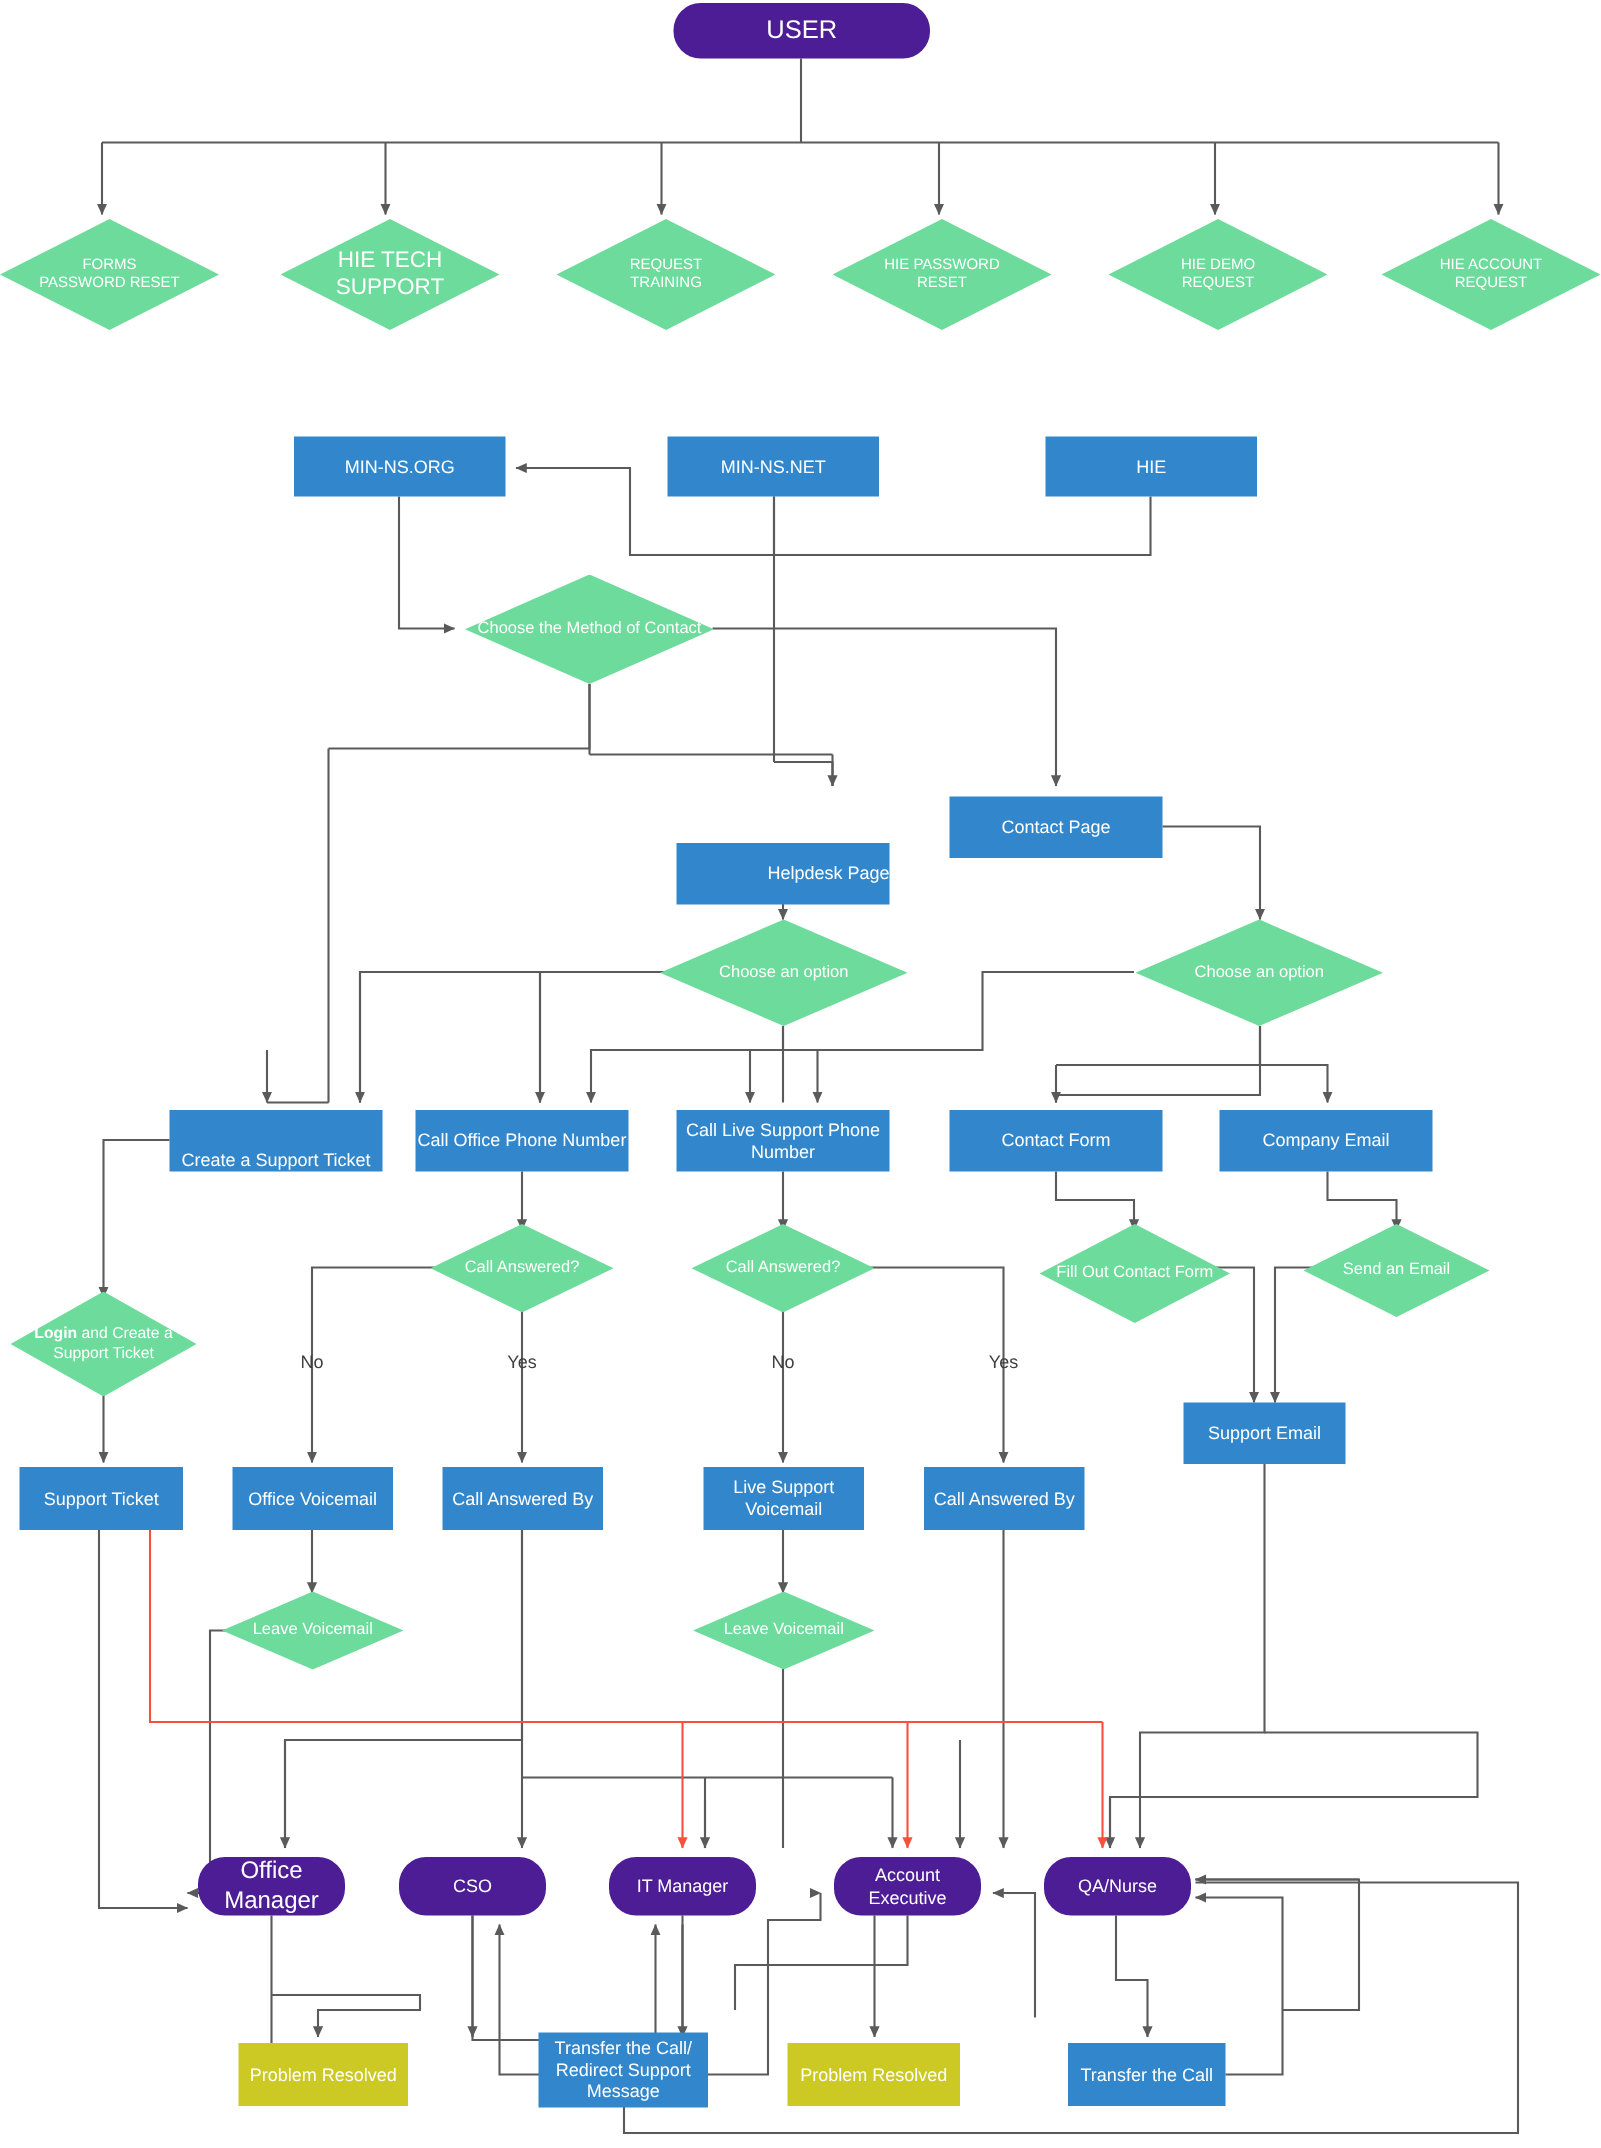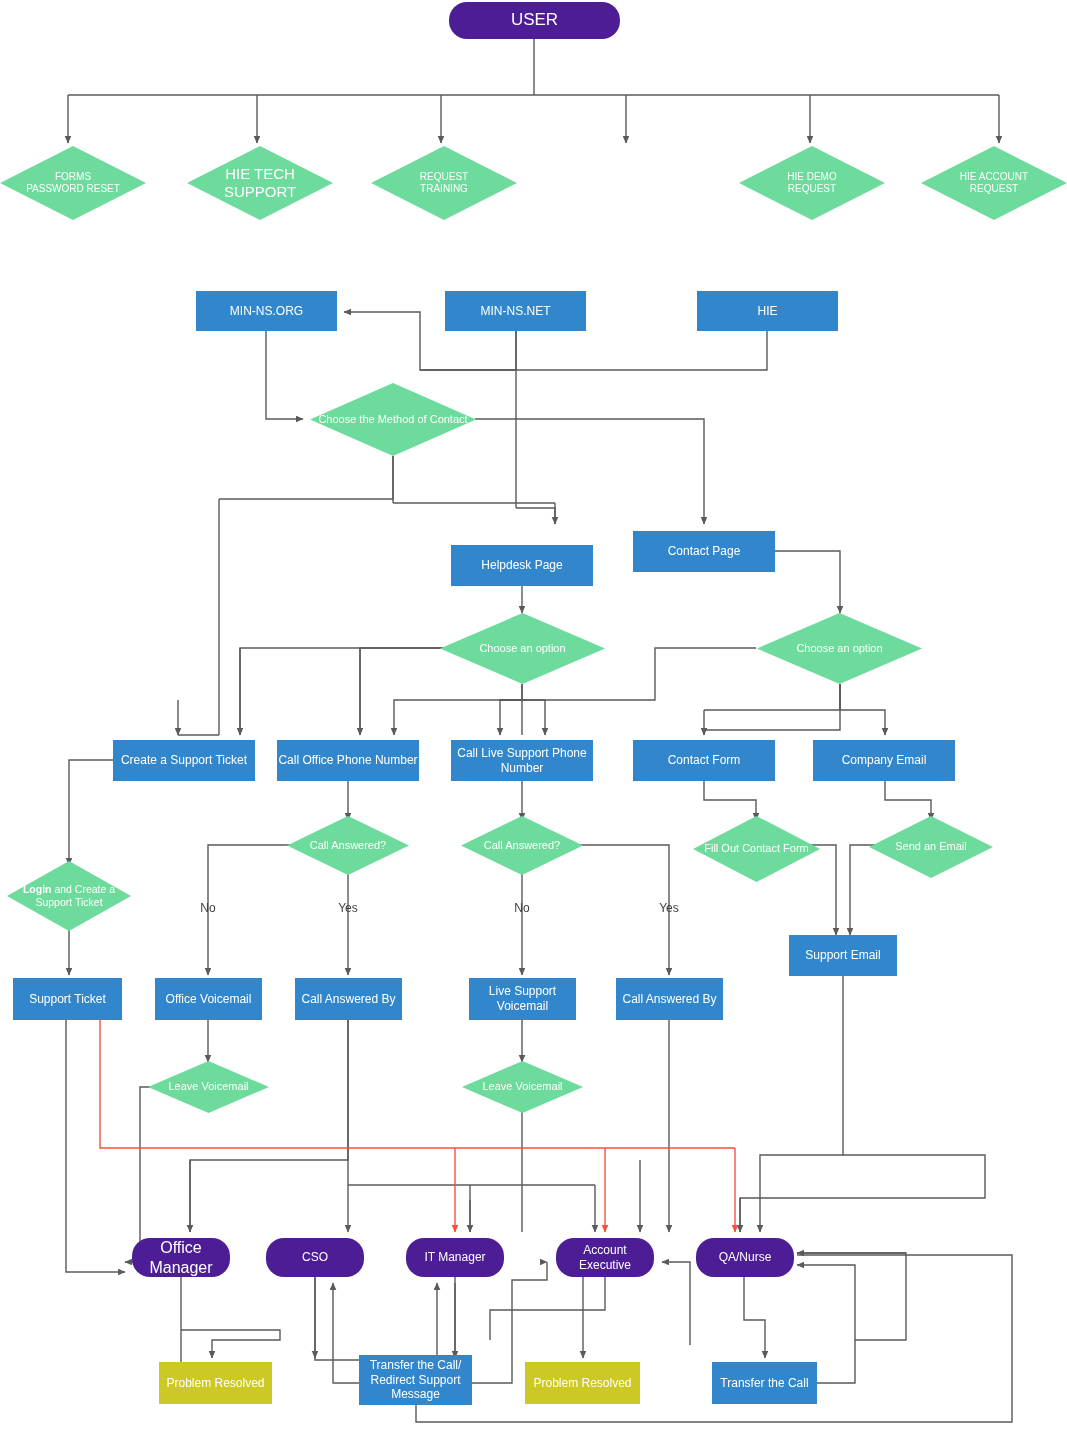--- a/index.html
+++ b/index.html
@@ -181,20 +181,24 @@
     <div class="dia-label" style="font-size:10px;">FORMS<br>PASSWORD RESET</div>
   </div>
   <div class="dia-wrap" style="left:187px;top:146px;width:146px;height:74px;">
     <div class="dia-shape"></div>
     <div class="dia-label" style="font-size:15px;">HIE TECH<br>SUPPORT</div>
   </div>
   <div class="dia-wrap" style="left:371px;top:146px;width:146px;height:74px;">
     <div class="dia-shape"></div>
     <div class="dia-label" style="font-size:10px;">REQUEST<br>TRAINING</div>
   </div>
+  <div class="dia-wrap" style="left:555px;top:146px;width:146px;height:74px;">
+    <div class="dia-shape"></div>
+    <div class="dia-label" style="font-size:10px;">HIE PASSWORD<br>RESET</div>
+  </div>
   <div class="dia-wrap" style="left:739px;top:146px;width:146px;height:74px;">
     <div class="dia-shape"></div>
     <div class="dia-label" style="font-size:10px;">HIE DEMO<br>REQUEST</div>
   </div>
   <div class="dia-wrap" style="left:921px;top:146px;width:146px;height:74px;">
     <div class="dia-shape"></div>
     <div class="dia-label" style="font-size:10px;">HIE ACCOUNT<br>REQUEST</div>
   </div>
 
   <div class="node rect" style="left:196px;top:291px;width:141px;height:40px;font-size:12px;">
@@ -205,37 +209,37 @@
   </div>
   <div class="node rect" style="left:697px;top:291px;width:141px;height:40px;font-size:12px;">
     <span>HIE</span>
   </div>
 
   <div class="dia-wrap" style="left:310px;top:383px;width:166px;height:73px;">
     <div class="dia-shape"></div>
     <div class="dia-label" style="font-size:11px;">Choose the Method of Contact</div>
   </div>
 
-  <div class="node rect" style="left:451px;top:545px;width:142px;height:41px;font-size:12px;">
+  <div class="node rect" style="left:451px;top:562px;width:142px;height:41px;font-size:12px;justify-content:flex-end;">
     <span>Helpdesk Page</span>
   </div>
   <div class="node rect" style="left:633px;top:531px;width:142px;height:41px;font-size:12px;">
     <span>Contact Page</span>
   </div>
 
   <div class="dia-wrap" style="left:440px;top:613px;width:165px;height:71px;">
     <div class="dia-shape"></div>
     <div class="dia-label" style="font-size:11px;">Choose an option</div>
   </div>
   <div class="dia-wrap" style="left:757px;top:613px;width:165px;height:71px;">
     <div class="dia-shape"></div>
     <div class="dia-label" style="font-size:11px;">Choose an option</div>
   </div>
 
-  <div class="node rect" style="left:113px;top:740px;width:142px;height:41px;font-size:12px;">
+  <div class="node rect" style="left:113px;top:740px;width:142px;height:41px;font-size:12px;align-items:flex-end;">
     <span>Create a Support Ticket</span>
   </div>
   <div class="node rect" style="left:277px;top:740px;width:142px;height:41px;font-size:12px;">
     <span>Call Office Phone Number</span>
   </div>
   <div class="node rect" style="left:451px;top:740px;width:142px;height:41px;font-size:12px;">
     <span>Call Live Support Phone Number</span>
   </div>
   <div class="node rect" style="left:633px;top:740px;width:142px;height:41px;font-size:12px;">
     <span>Contact Form</span>

